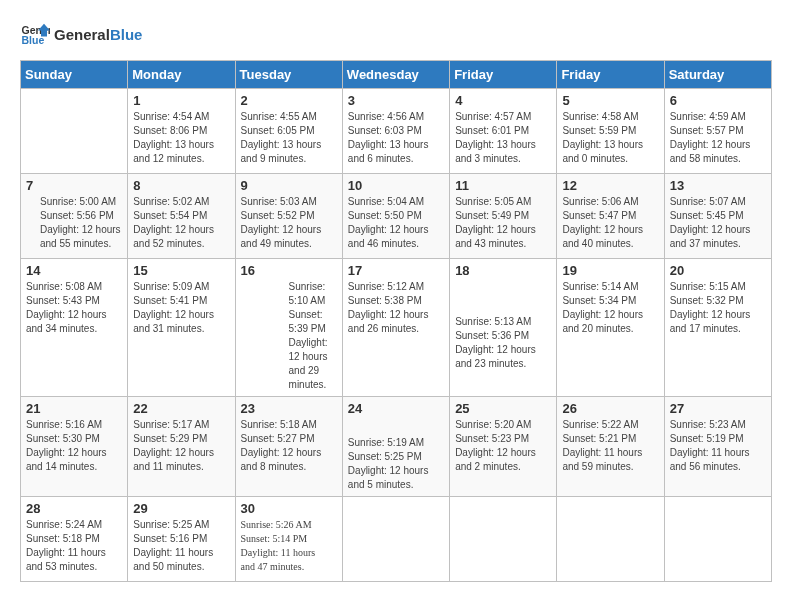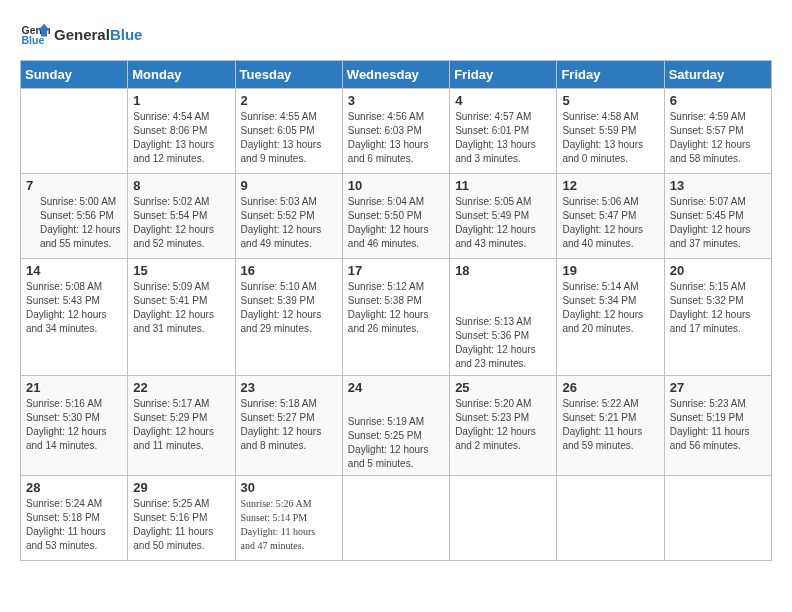--- a/index.html
+++ b/index.html
@@ -216,21 +216,21 @@
         </td>
         <td>
           <span class="day-number">15</span>
           <div class="day-info" style="white-space: pre-line;">Sunrise: 5:09 AM
 Sunset: 5:41 PM
 Daylight: 12 hours
 and 31 minutes.</div>
         </td>
         <td>
           <span class="day-number">16</span>
-          <div class="day-info" style="white-space: pre-line;">Sunrise: 5:10 AM
+          <div class="day-info" style="white-space: pre-line; margin-left: 48px;">Sunrise: 5:10 AM
 Sunset: 5:39 PM
 Daylight: 12 hours
 and 29 minutes.</div>
         </td>
         <td>
           <span class="day-number">17</span>
           <div class="day-info" style="white-space: pre-line;">Sunrise: 5:12 AM
 Sunset: 5:38 PM
 Daylight: 12 hours
 and 26 minutes.</div>

